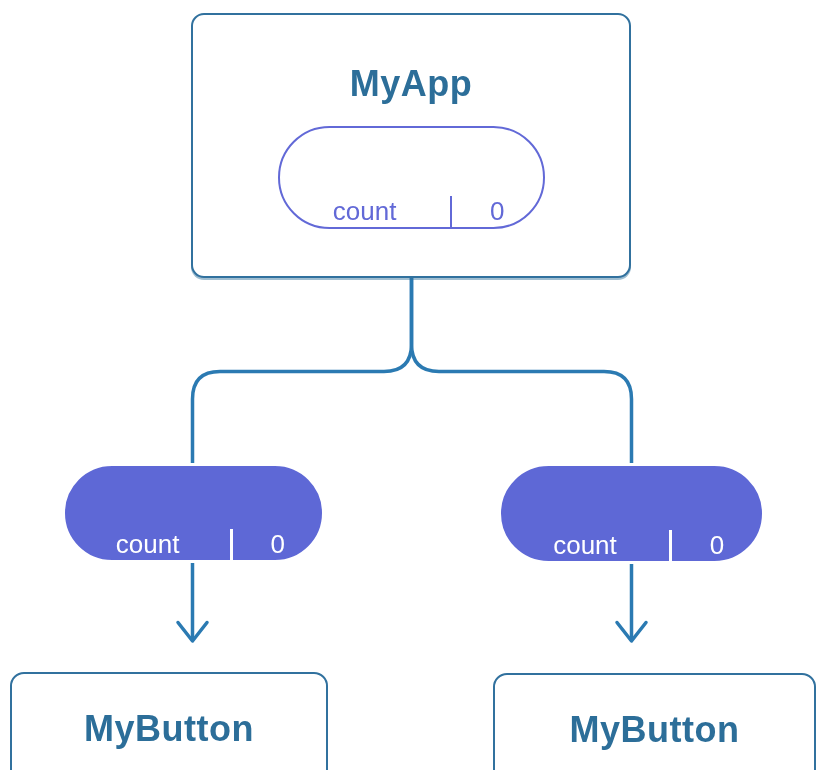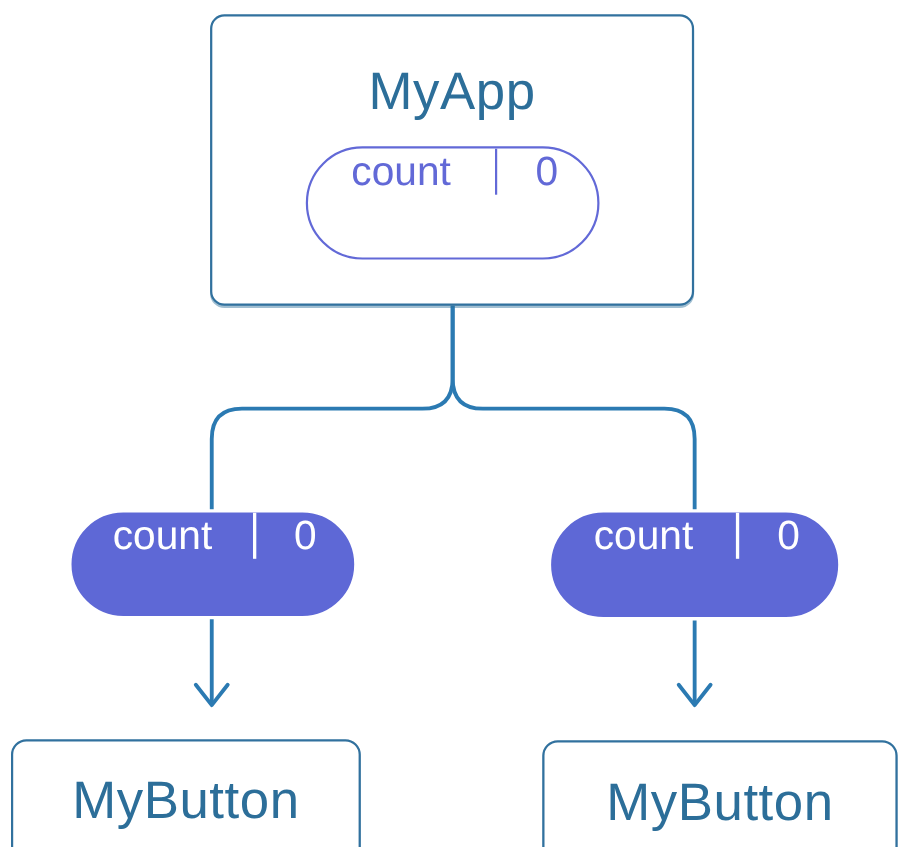--- a/index.html
+++ b/index.html
@@ -40,31 +40,31 @@
     justify-content: center;
   }
   .root-card {
     left: 191px; top: 13px;
     width: 440px; height: 265px;
     border-radius: 13px;
     gap: 20px;
   }
   .component-title {
     color: var(--component-text);
-    font-size: 48px;
-    font-weight: 400;
+    font-size: 36px;
+    font-weight: 700;
     letter-spacing: 0.5px;
     line-height: 1.2;
   }
   .prop-pill {
     display: flex;
-    align-items: flex-start;
+    align-items: flex-end;
     border-radius: 999px;
     overflow: hidden;
-    font-size: 37px;
+    font-size: 26px;
   }
   .prop-pill .cell {
     display: flex;
     align-items: center;
     justify-content: center;
   }
   .prop-pill .cell-name { width: 65.5%; }
   .prop-pill .cell-value { width: 34.5%; }
   .pill-outline {
     width: 267px; height: 103px;

